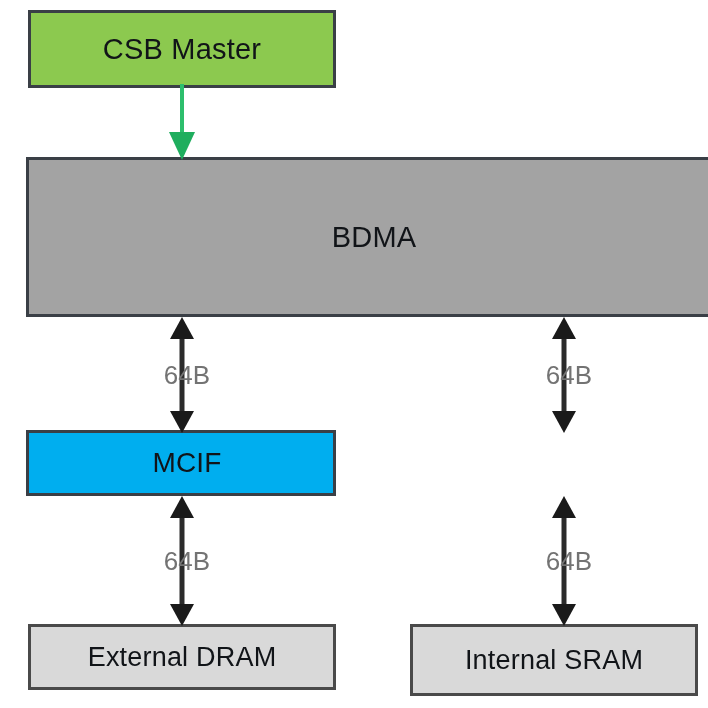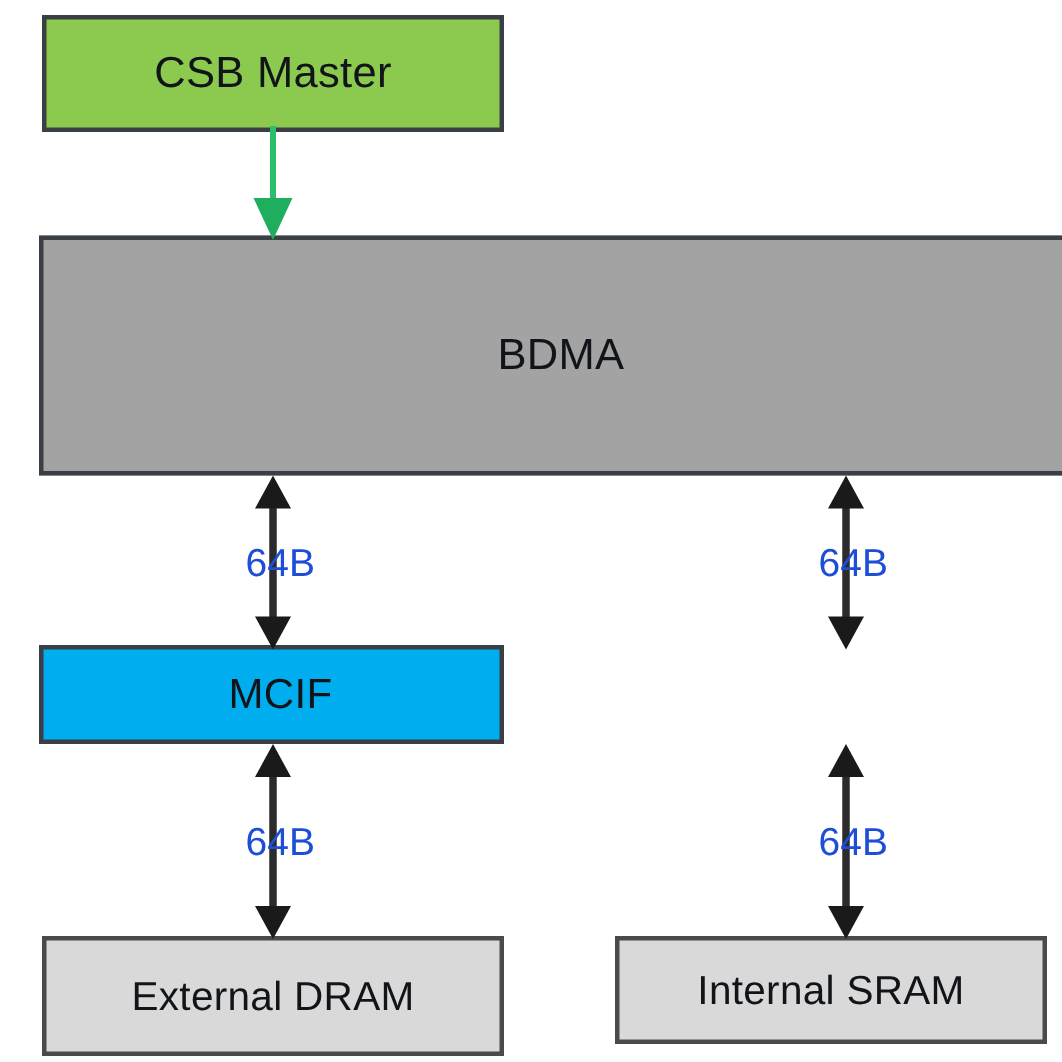--- a/index.html
+++ b/index.html
@@ -70,21 +70,21 @@
     top: 430px;
     width: 312px;
     height: 66px;
     background: #00AEEF;
     font-size: 28px;
   }
   #block-external-dram {
     left: 8px;
     top: 624px;
     width: 308px;
-    height: 80px;
+    height: 66px;
     background: #D9D9D9;
     border-color: #4a4a4a;
     font-size: 27px;
   }
   #block-internal-sram {
     left: 390px;
     top: 624px;
     width: 288px;
     height: 72px;
     background: #D9D9D9;
@@ -93,21 +93,21 @@
   }
 
   
   .connector {
     position: absolute;
     pointer-events: none;
   }
   .edge-label {
     position: absolute;
     font-size: 26px;
-    color: #1d4ed8;
+    color: #737373;
     white-space: nowrap;
     user-select: none;
     line-height: 1;
   }
   .edge-label.left-of {
     transform: translate(-100%, -50%);
   }
 </style>
 </head>
 <body>

